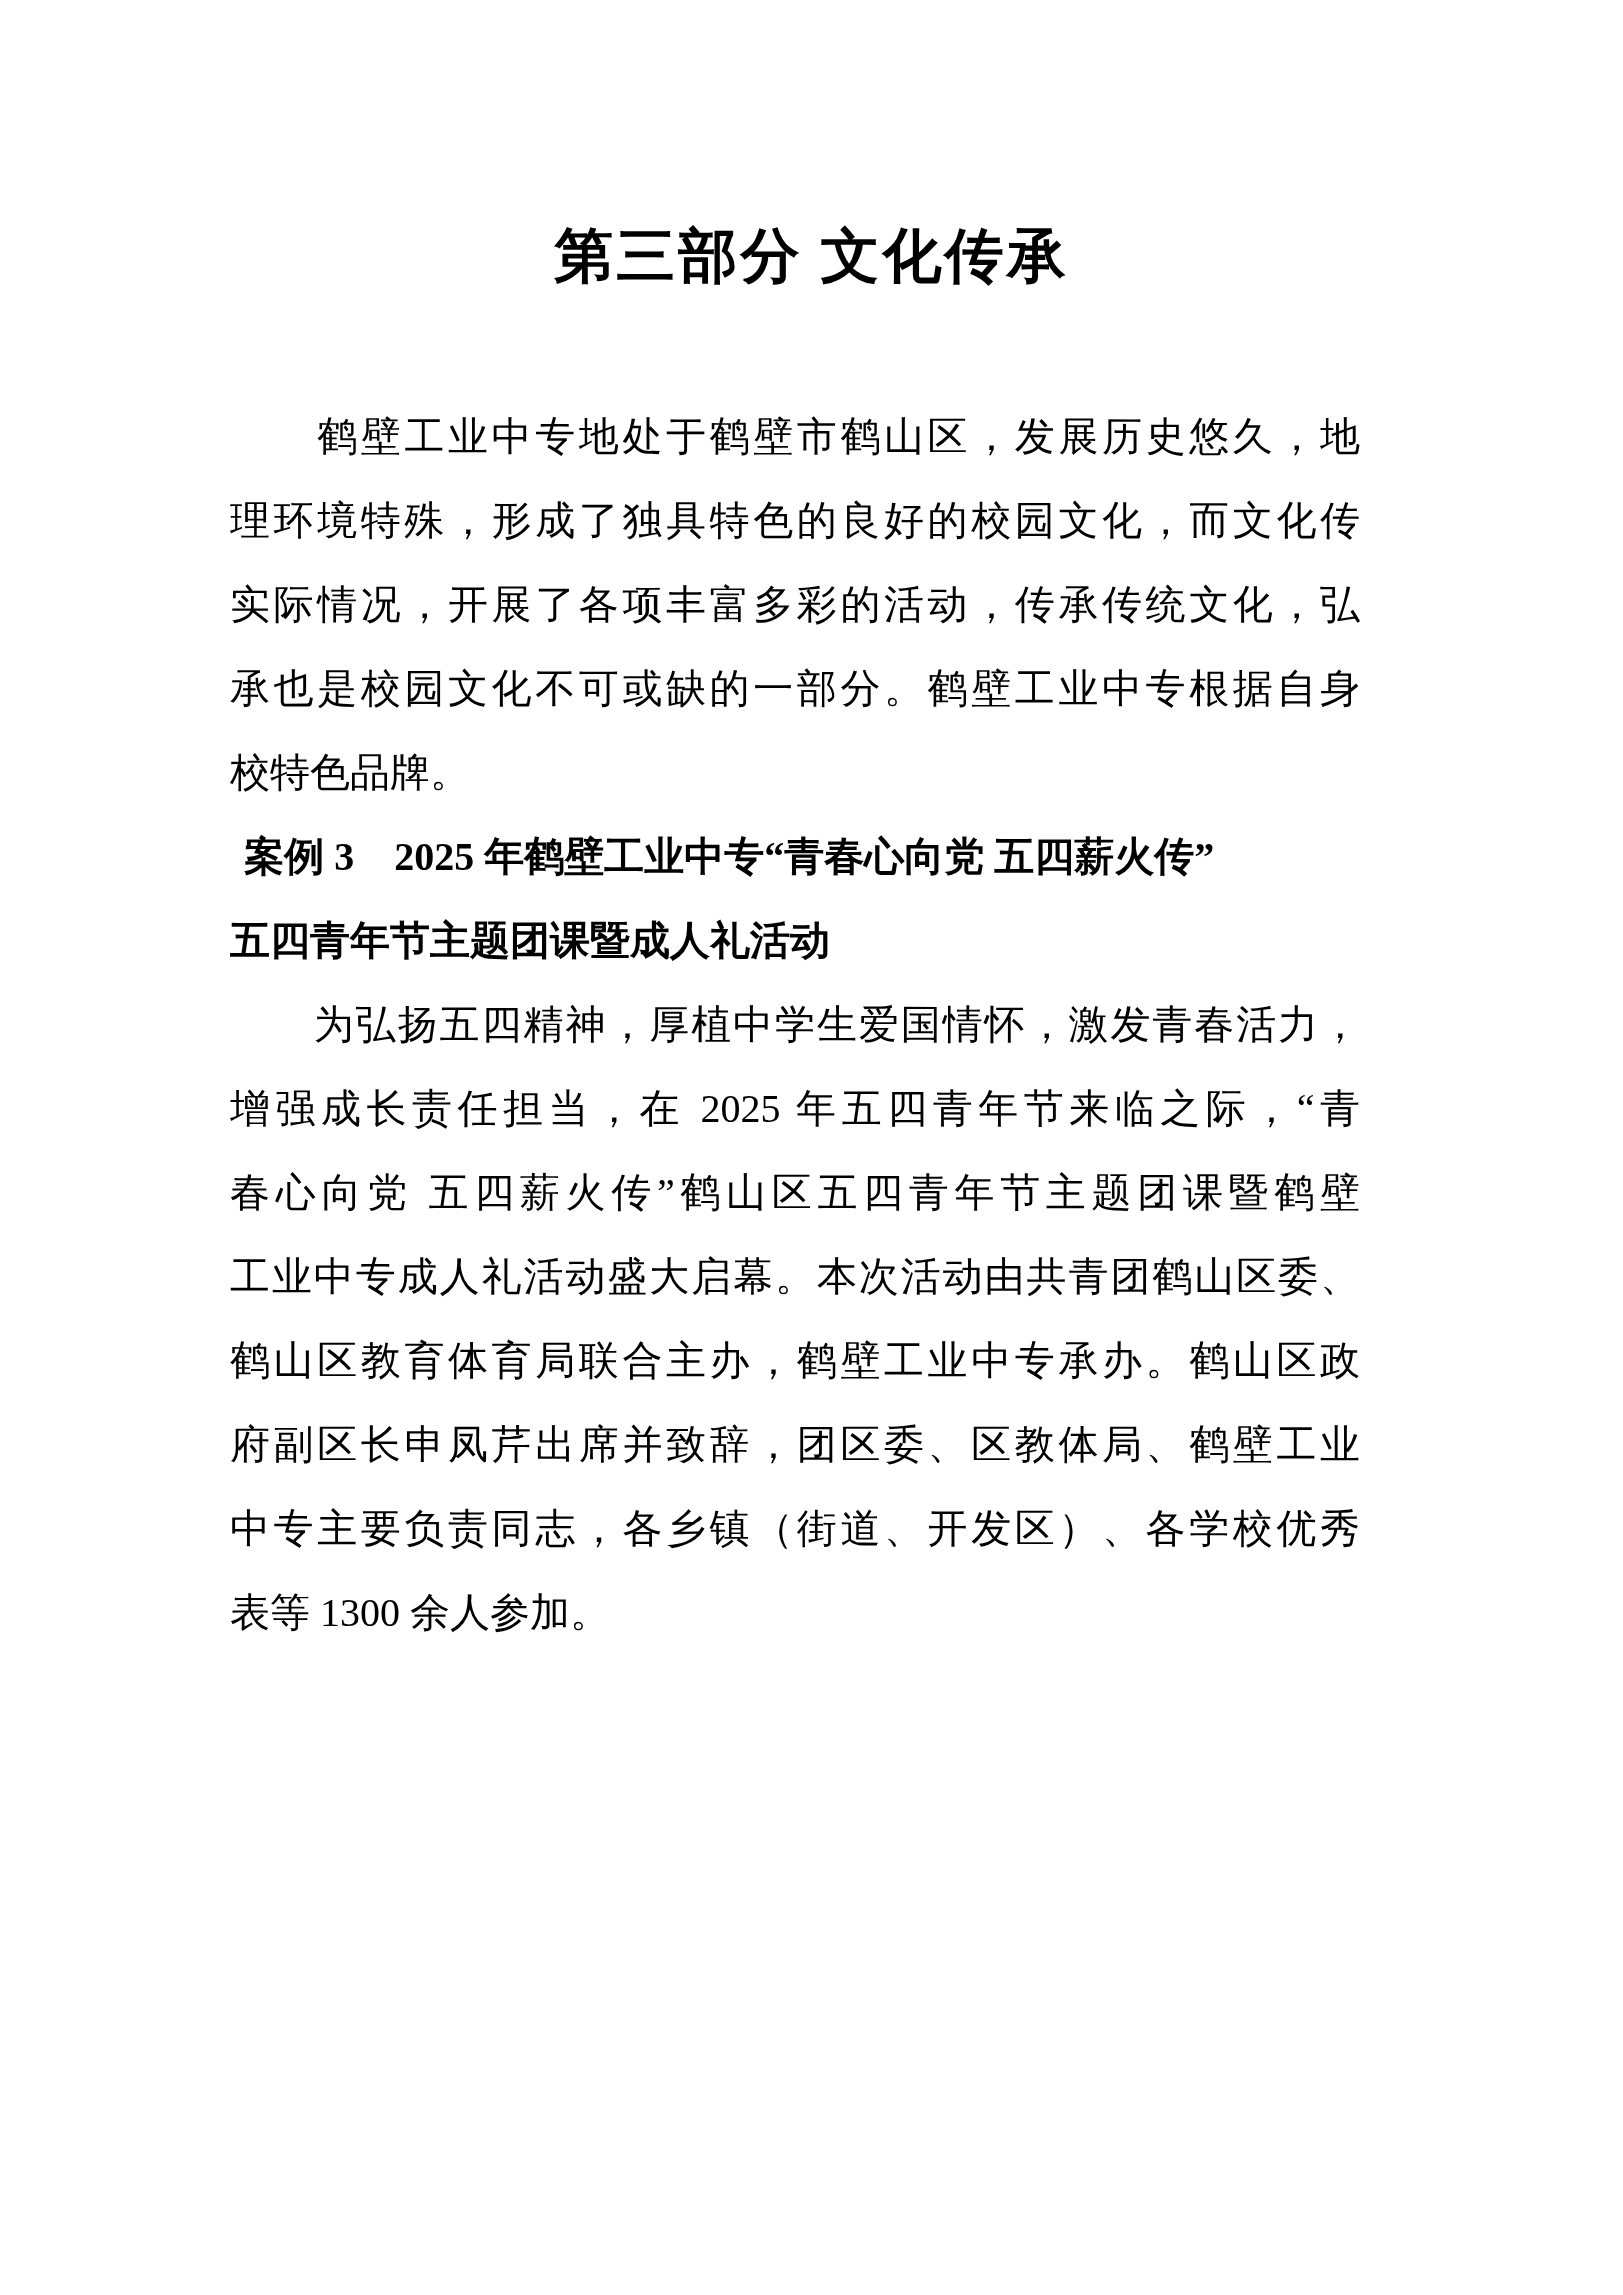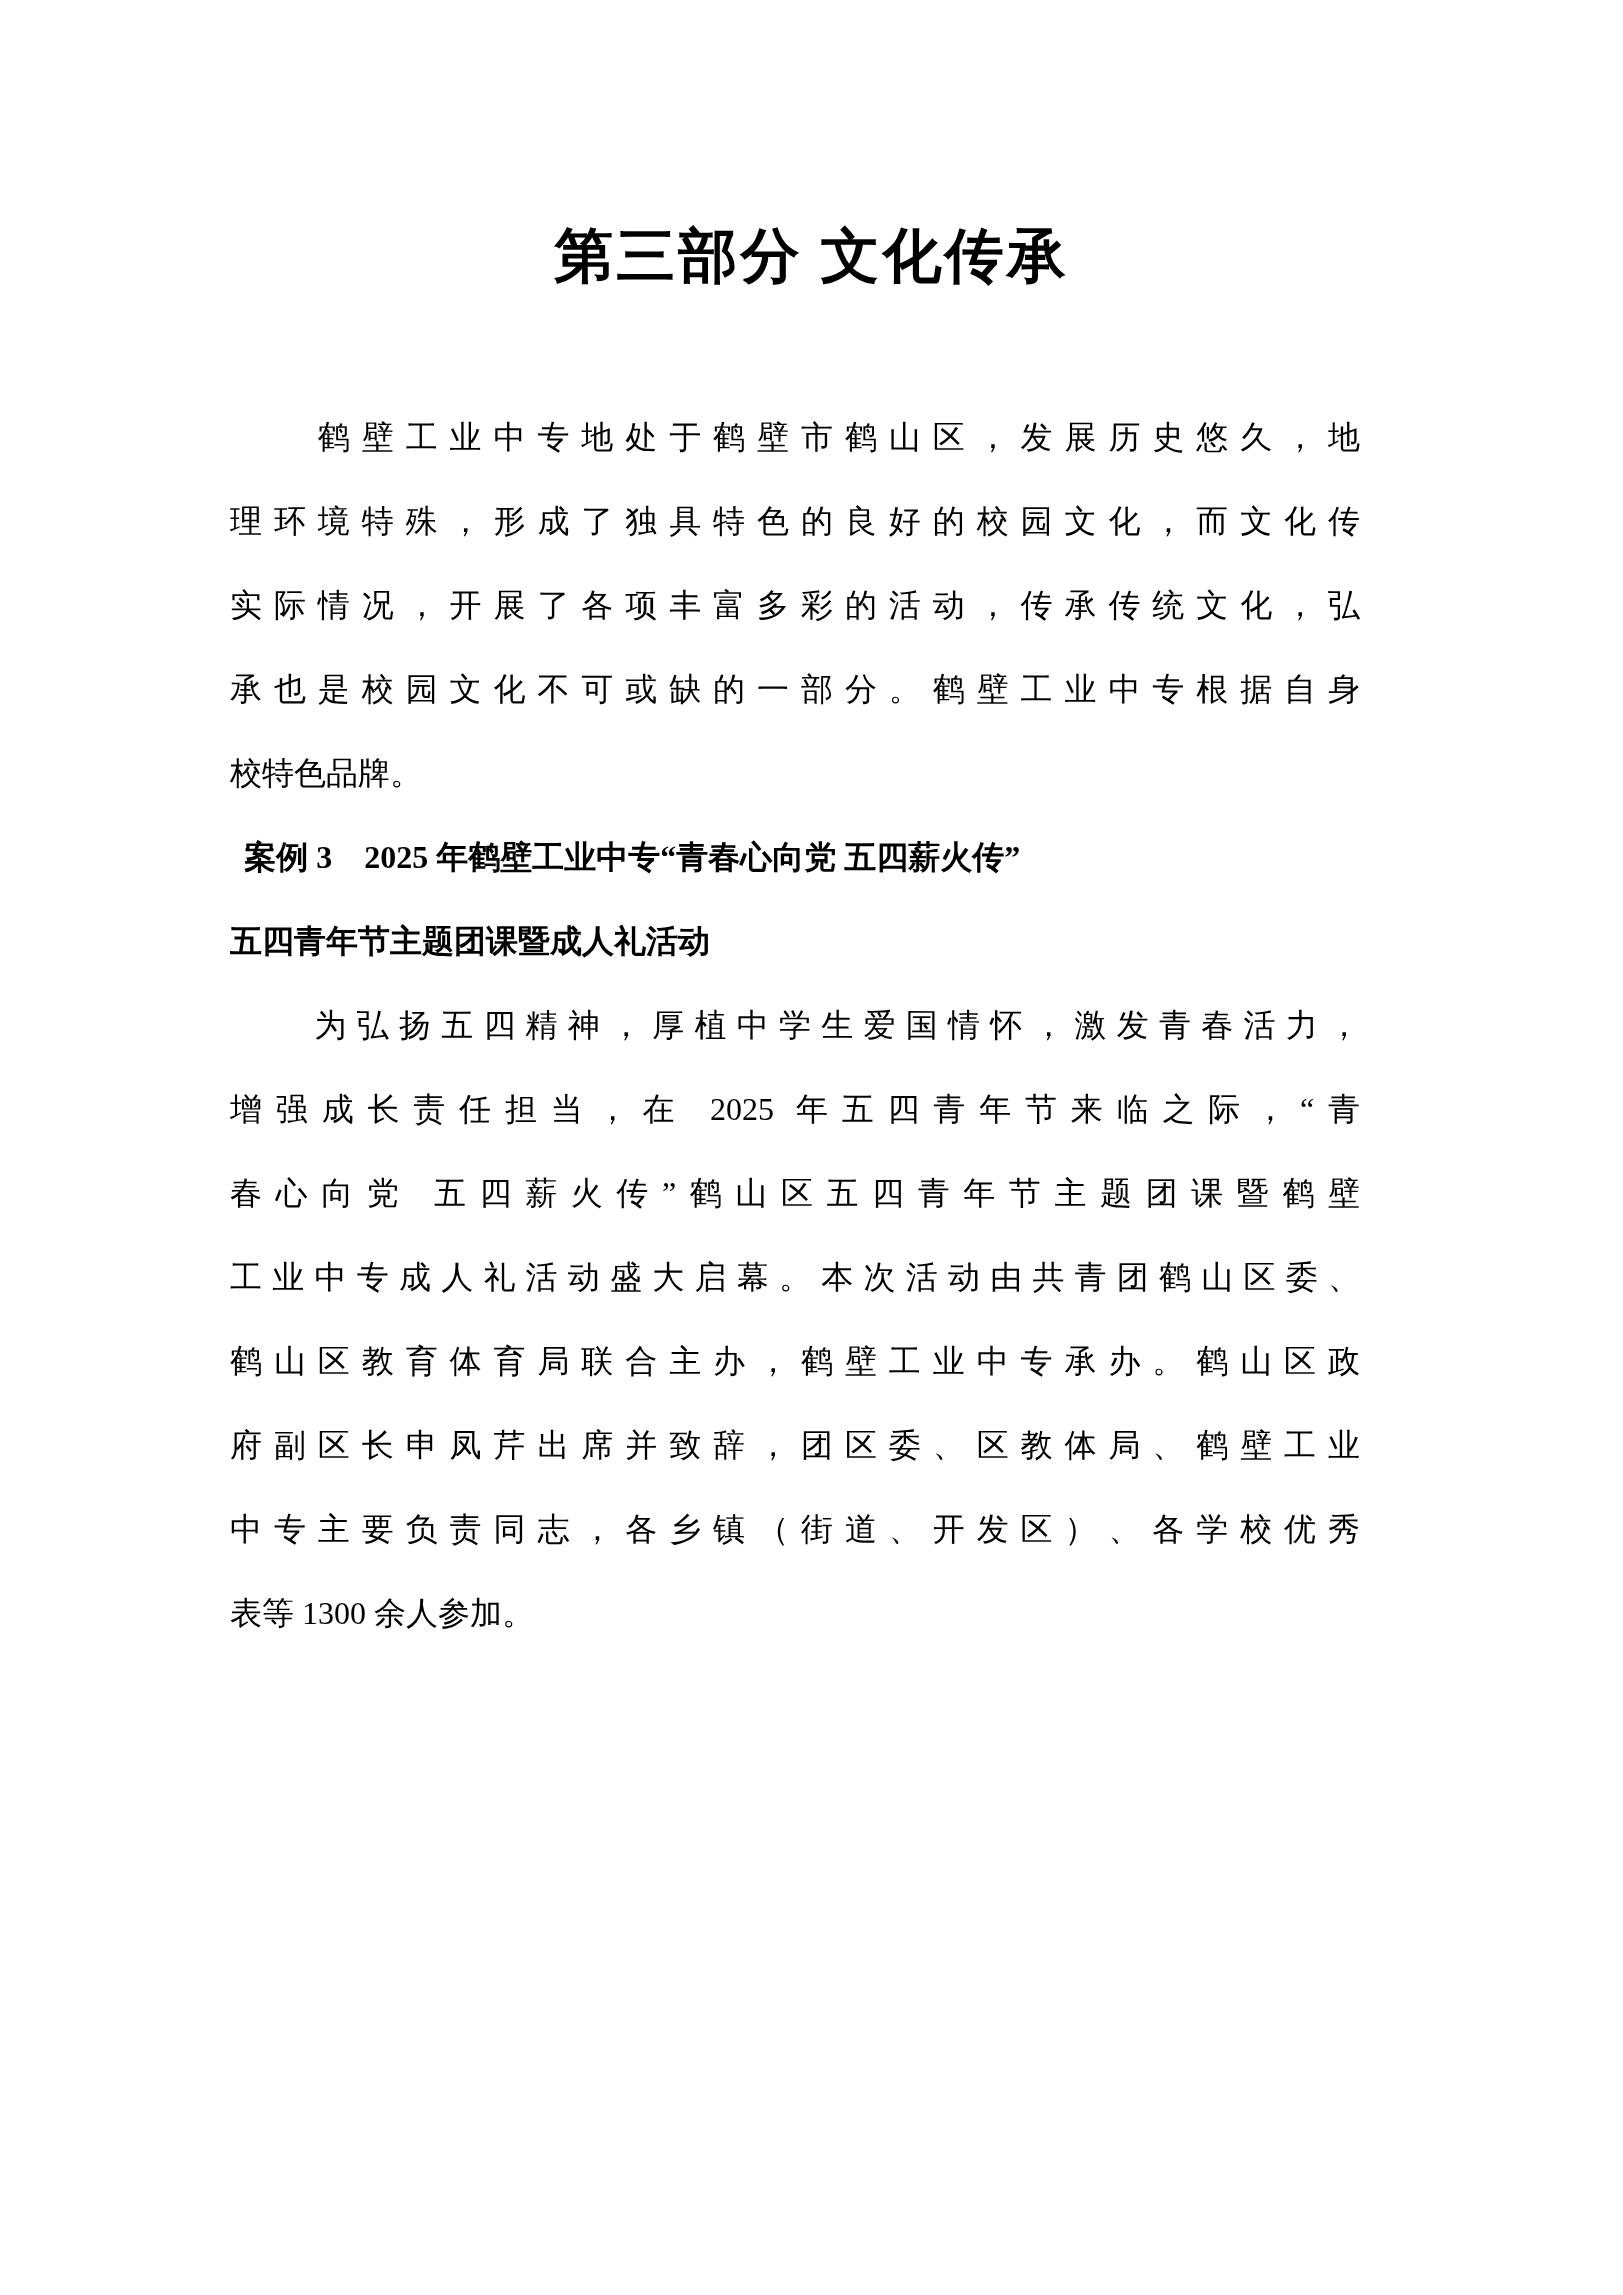--- a/index.html
+++ b/index.html
@@ -31,21 +31,21 @@
   }
   .content {
     position: absolute;
     top: 395px;
     left: 230px;
     width: 1130px;
   }
   .line {
     height: 84px;
     line-height: 84px;
-    font-size: 32px;
+    font-size: 40px;
     letter-spacing: 0;
   }
   .line.justify {
     text-align: justify;
     text-align-last: justify;
     text-justify: inter-character;
   }
   .line.left {
     text-align: left;
   }

